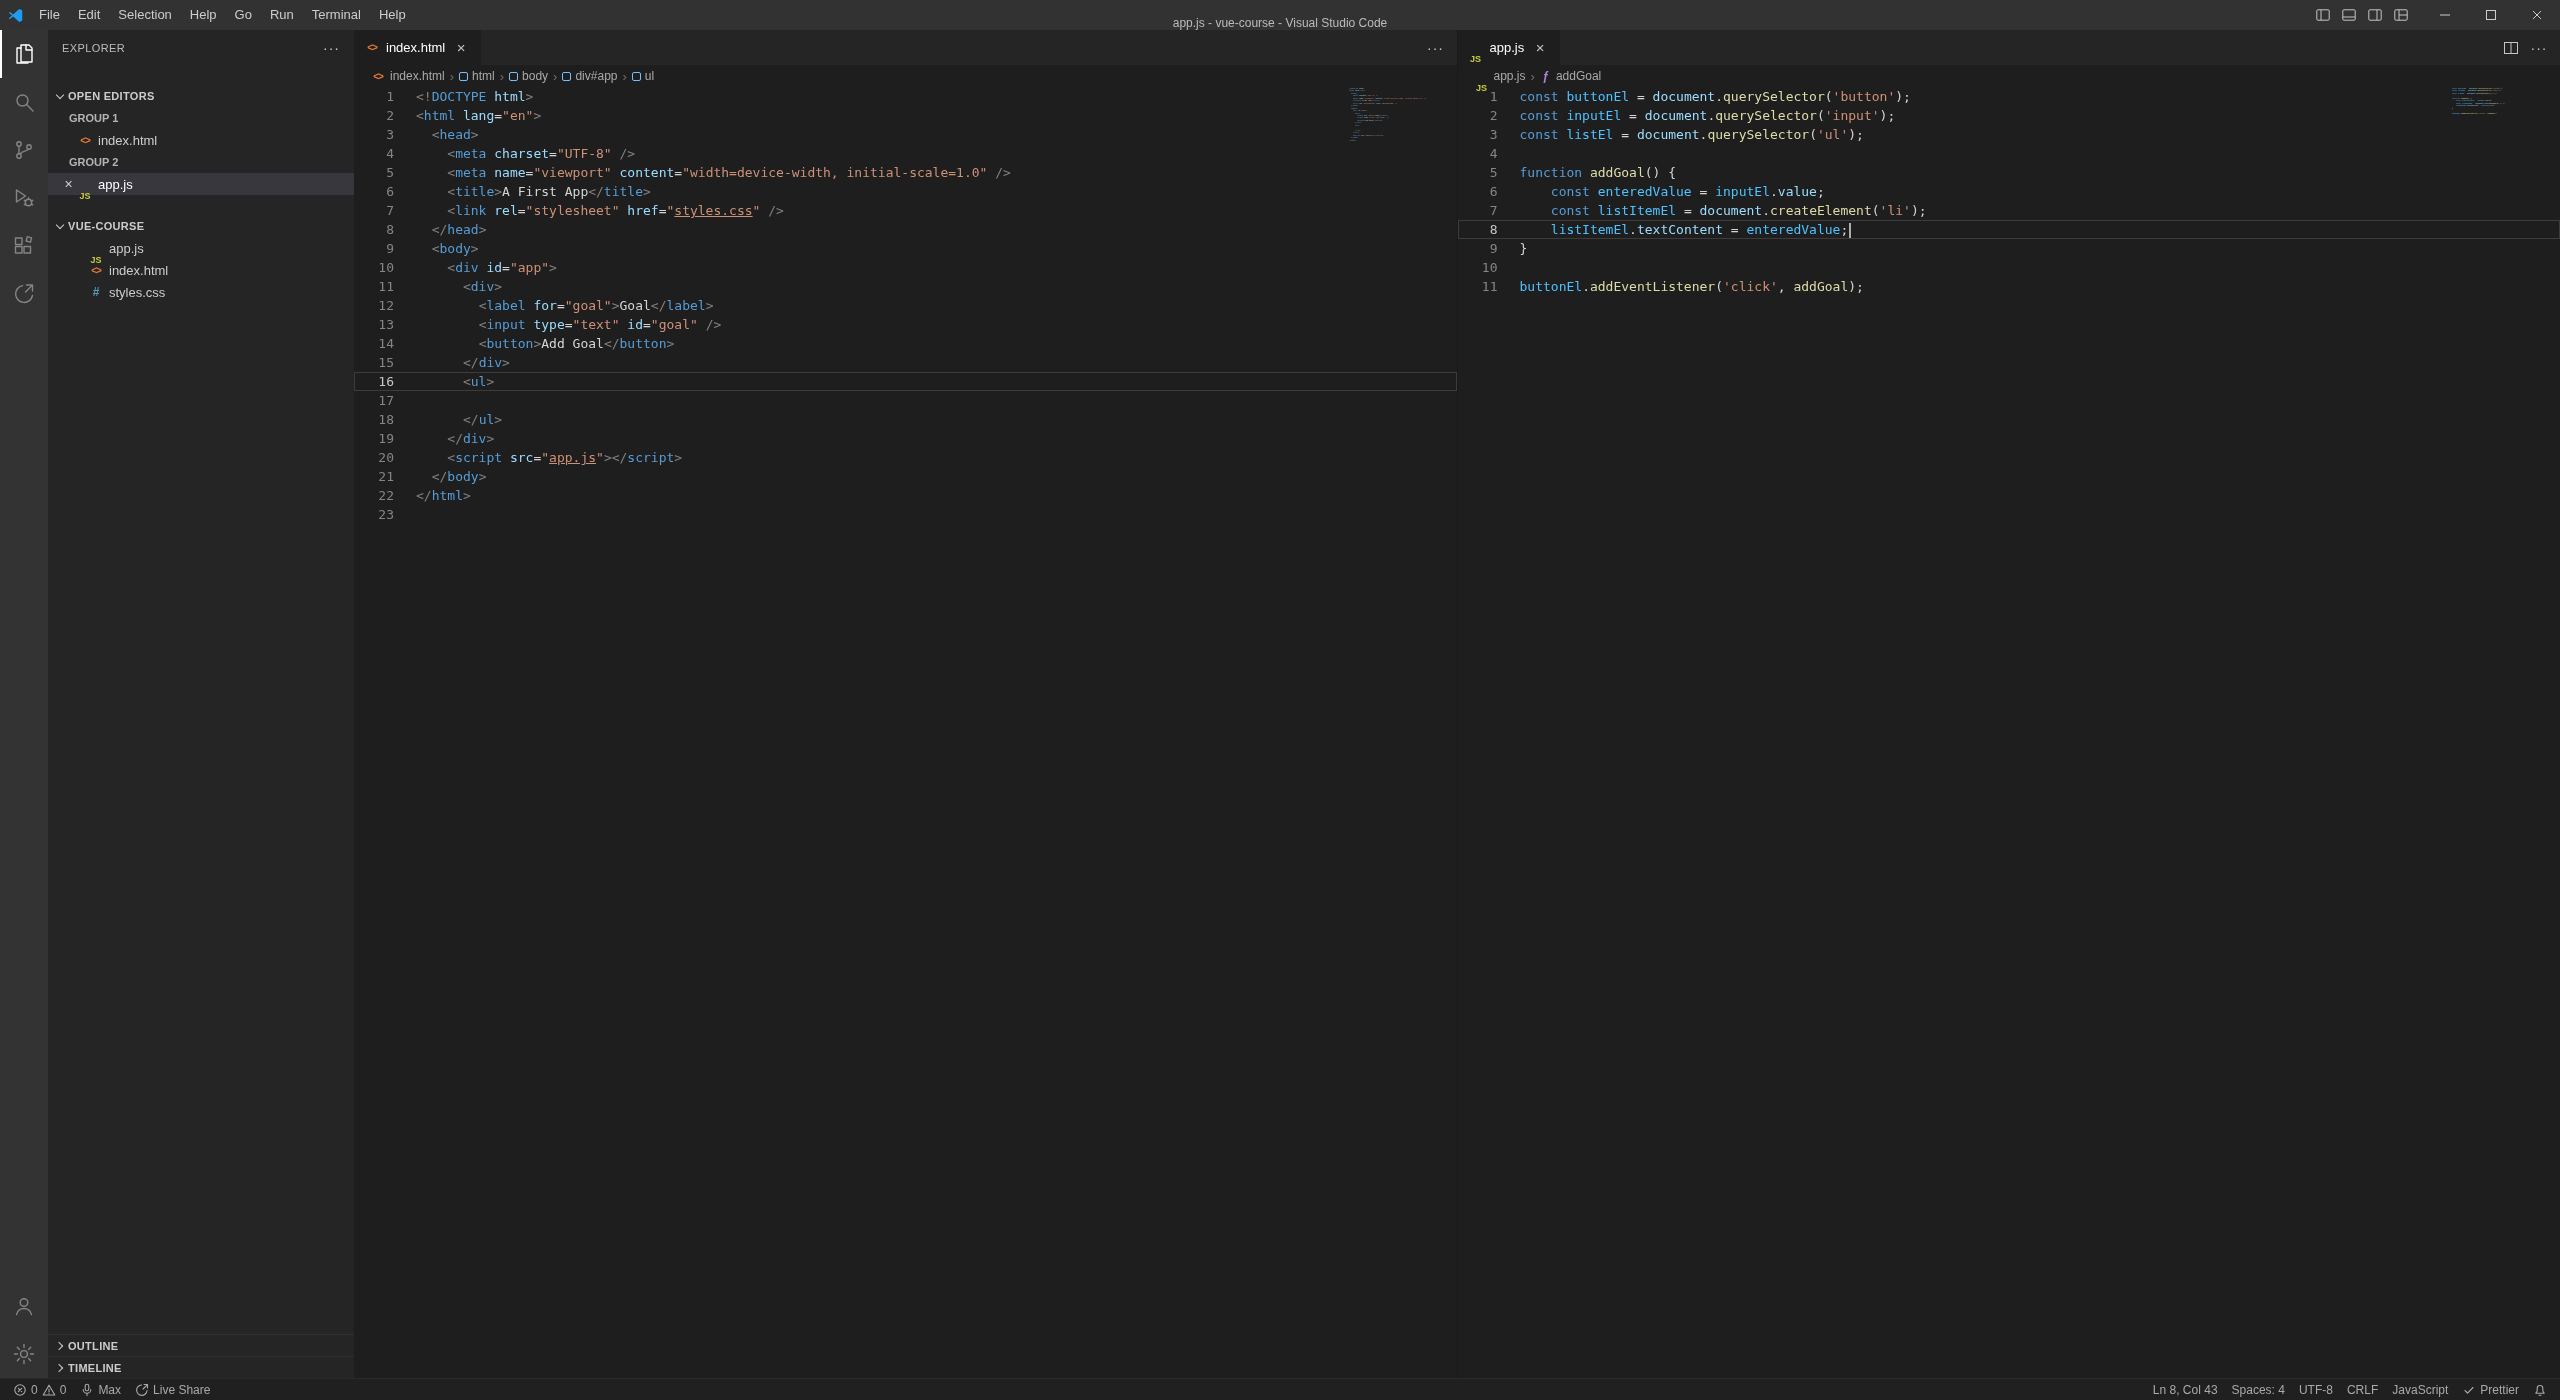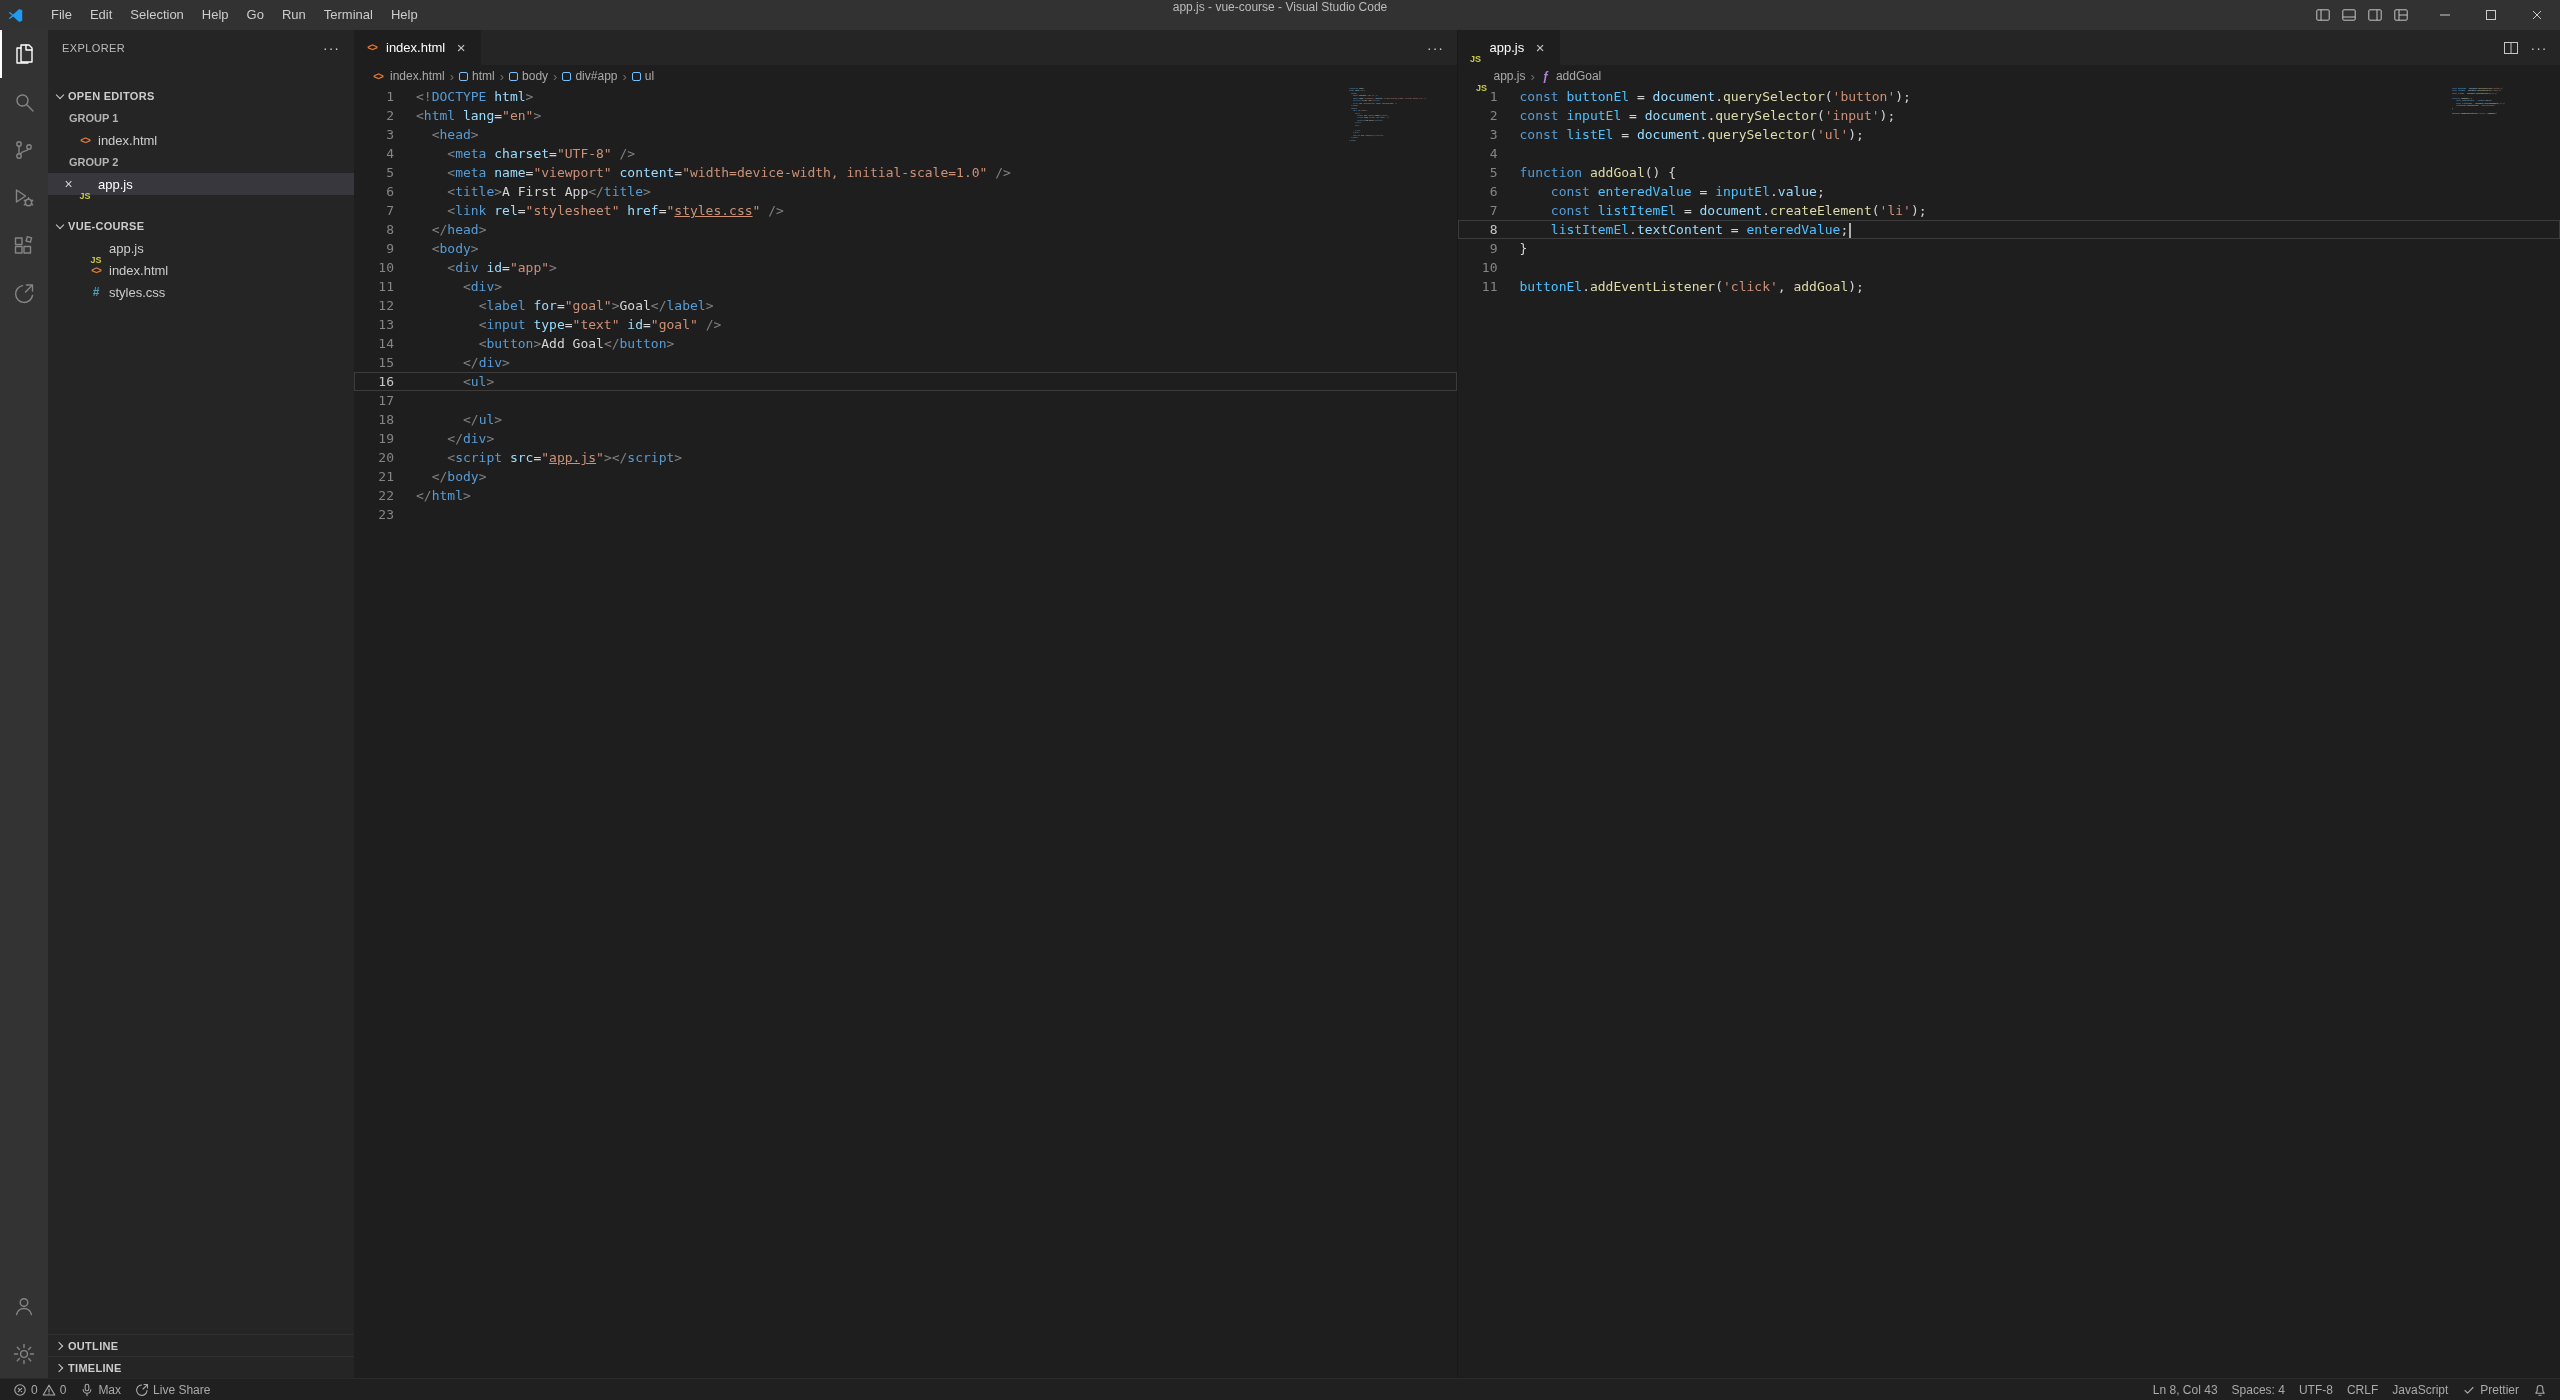--- a/index.html
+++ b/index.html
@@ -7,21 +7,21 @@
   body {
     width:2560px; height:1400px; overflow:hidden;
     background:#1e1e1e; color:#cccccc;
     font-family:"Liberation Sans","DejaVu Sans",sans-serif;
     font-size:13px; cursor:default;
     -webkit-user-select:none; user-select:none;
   }
   .window { width:2560px; height:1400px; display:flex; flex-direction:column; }
 
   
-  .titlebar { height:30px; background:#323233; display:flex; align-items:flex-start; position:relative; flex:none;gap:12px; }
+  .titlebar { height:30px; background:#323233; display:flex; align-items:flex-end; position:relative; flex:none; }
   .logo { width:30px; height:30px; display:flex; align-items:center; justify-content:center; flex:none; }
   .menus { display:flex; height:100%; }
   .menu-item { padding:0 9px; line-height:30px; font-size:13px; color:#cccccc; }
   .window-title { position:absolute; left:50%; transform:translateX(-50%); color:#bbbbbb; font-size:12px; white-space:nowrap; }
   .tb-right { margin-left:auto; display:flex; align-items:center; height:100%; }
   .tb-layout { display:flex; align-items:center; height:100%; margin-right:8px; }
   .tl-icon { width:26px; height:30px; display:flex; align-items:center; justify-content:center; color:#c5c5c5; }
   .win-controls { display:flex; height:100%; }
   .wc { width:46px; height:30px; display:flex; align-items:center; justify-content:center; color:#cccccc; }
   .i16 { width:16px; height:16px; fill:none; stroke:currentColor; stroke-width:1; }

